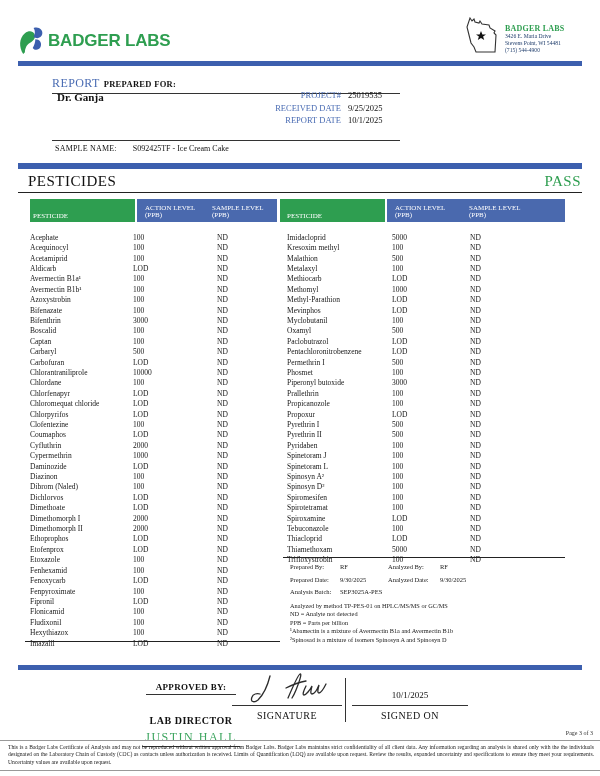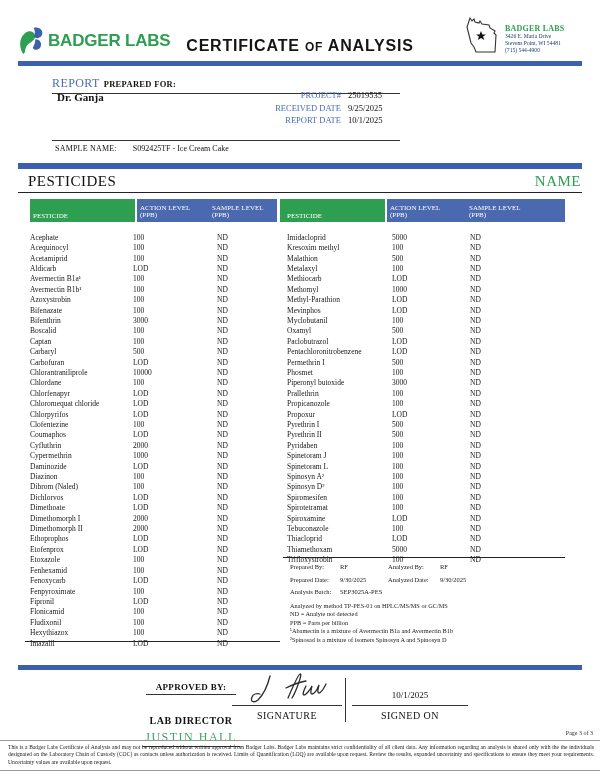--- a/index.html
+++ b/index.html
@@ -38,21 +38,21 @@
   .section-title{position:absolute;left:10px;top:1px;font-size:15px;letter-spacing:0.5px;}
   .section-result{position:absolute;right:1px;top:1px;font-size:15px;color:var(--green,#2E9E50);letter-spacing:0.5px;}
   
   .half{position:absolute;top:199px;}
   #half-left{left:30px;width:247px;}
   #half-right{left:280px;width:285px;}
   .thead{display:flex;height:23px;}
   .th-green{background:var(--green,#2E9E50);color:#fff;width:105px;display:flex;align-items:flex-end;padding:0 0 2px 3px;font-size:7px;box-sizing:border-box;}
   #half-right .th-green{padding-left:7px;}
   .th-blue{background:var(--header_blue,#4A69AE);color:#fff;flex:1;margin-left:2px;display:flex;align-items:flex-end;padding-bottom:2px;font-size:7px;line-height:7.6px;}
-  .th-col1{padding-left:3px;width:75px;box-sizing:border-box;}
+  .th-col1{padding-left:8px;width:75px;box-sizing:border-box;}
   #half-right .th-col1{width:82px;}
   .th-col2{flex:1;}
   .tbody{margin-top:10px;}
   .trow{display:grid;height:10.42px;align-items:center;font-size:7.5px;color:#161616;white-space:nowrap;}
   #half-left .trow{grid-template-columns:103px 84px 1fr;}
   #half-right .trow{grid-template-columns:105px 78px 1fr;padding-left:7px;}
   .rule-left{position:absolute;left:25px;top:641px;width:255px;border-top:1.6px solid #222;}
   .rule-right{position:absolute;left:283px;top:557px;width:282px;border-top:1.6px solid #222;}
   
   .notes{position:absolute;left:290px;top:561px;width:275px;font-size:6.5px;color:#222;}
@@ -82,25 +82,20 @@
 
   <div class="logo">
     <svg width="26" height="30" viewBox="0 0 30 34">
       <path d="M6 32 C1 24 1 14 8 8 C12 5 17 5 19 9 C21 13 18 17 14 19 C10 21 8 26 8 30 Z" fill="#2E9E50"></path>
       <path d="M18 2 C24 0 29 4 28 9 C27 14 21 15 18 12 C20 9 20 5 18 2 Z" fill="#3C5FAE"></path>
       <path d="M20 15 C25 15 28 19 26 24 C24 28 19 28 17 25 C19 22 20 18 20 15 Z" fill="#3C5FAE"></path>
     </svg>
     <span class="logo-text">BADGER LABS</span>
   </div>
 
-  <div class="doc-title">
-    <span>CERTIFICATE</span>
-    <span class="of">OF</span>
-    <span>ANALYSIS</span>
-  </div>
 
   <div class="lab-block">
     <svg width="40" height="42" viewBox="0 0 40 42">
       <path d="M8 3 L10 6 L12 4 L13 7 L17 8 L18 6 L20 9 L27 10 L28 13 L33 16 L32 18 L34 20 L33 37 L14 37 L12 32 L9 28 L7 20 L5 12 Z" fill="none" stroke="#333" stroke-width="1.1"></path>
       <path d="M19 16 L20.4 19.4 L24 19.4 L21.1 21.6 L22.2 25 L19 23 L15.8 25 L16.9 21.6 L14 19.4 L17.6 19.4 Z" fill="#111"></path>
     </svg>
     <div class="lab-info">
       <div class="lab-name">BADGER LABS</div>
       <div class="lab-addr">3426 E. Maria Drive</div>
       <div class="lab-addr">Stevens Point, WI 54481</div>
@@ -138,21 +133,21 @@
 
   <div class="sample-row">
     <span class="sample-label">SAMPLE NAME:</span>
     <span>S092425TF - Ice Cream Cake</span>
   </div>
 
   <div class="bar" id="bar2"></div>
 
   <div class="section-head">
     <span class="section-title">PESTICIDES</span>
-    <span class="section-result">NAME</span>
+    <span class="section-result">PASS</span>
   </div>
 
   <div class="half" id="half-left">
     <div class="thead">
       <div class="th-green">PESTICIDE</div>
       <div class="th-blue">
         <div class="th-col1">
           <div>ACTION LEVEL</div>
           <div>(PPB)</div>
         </div>

